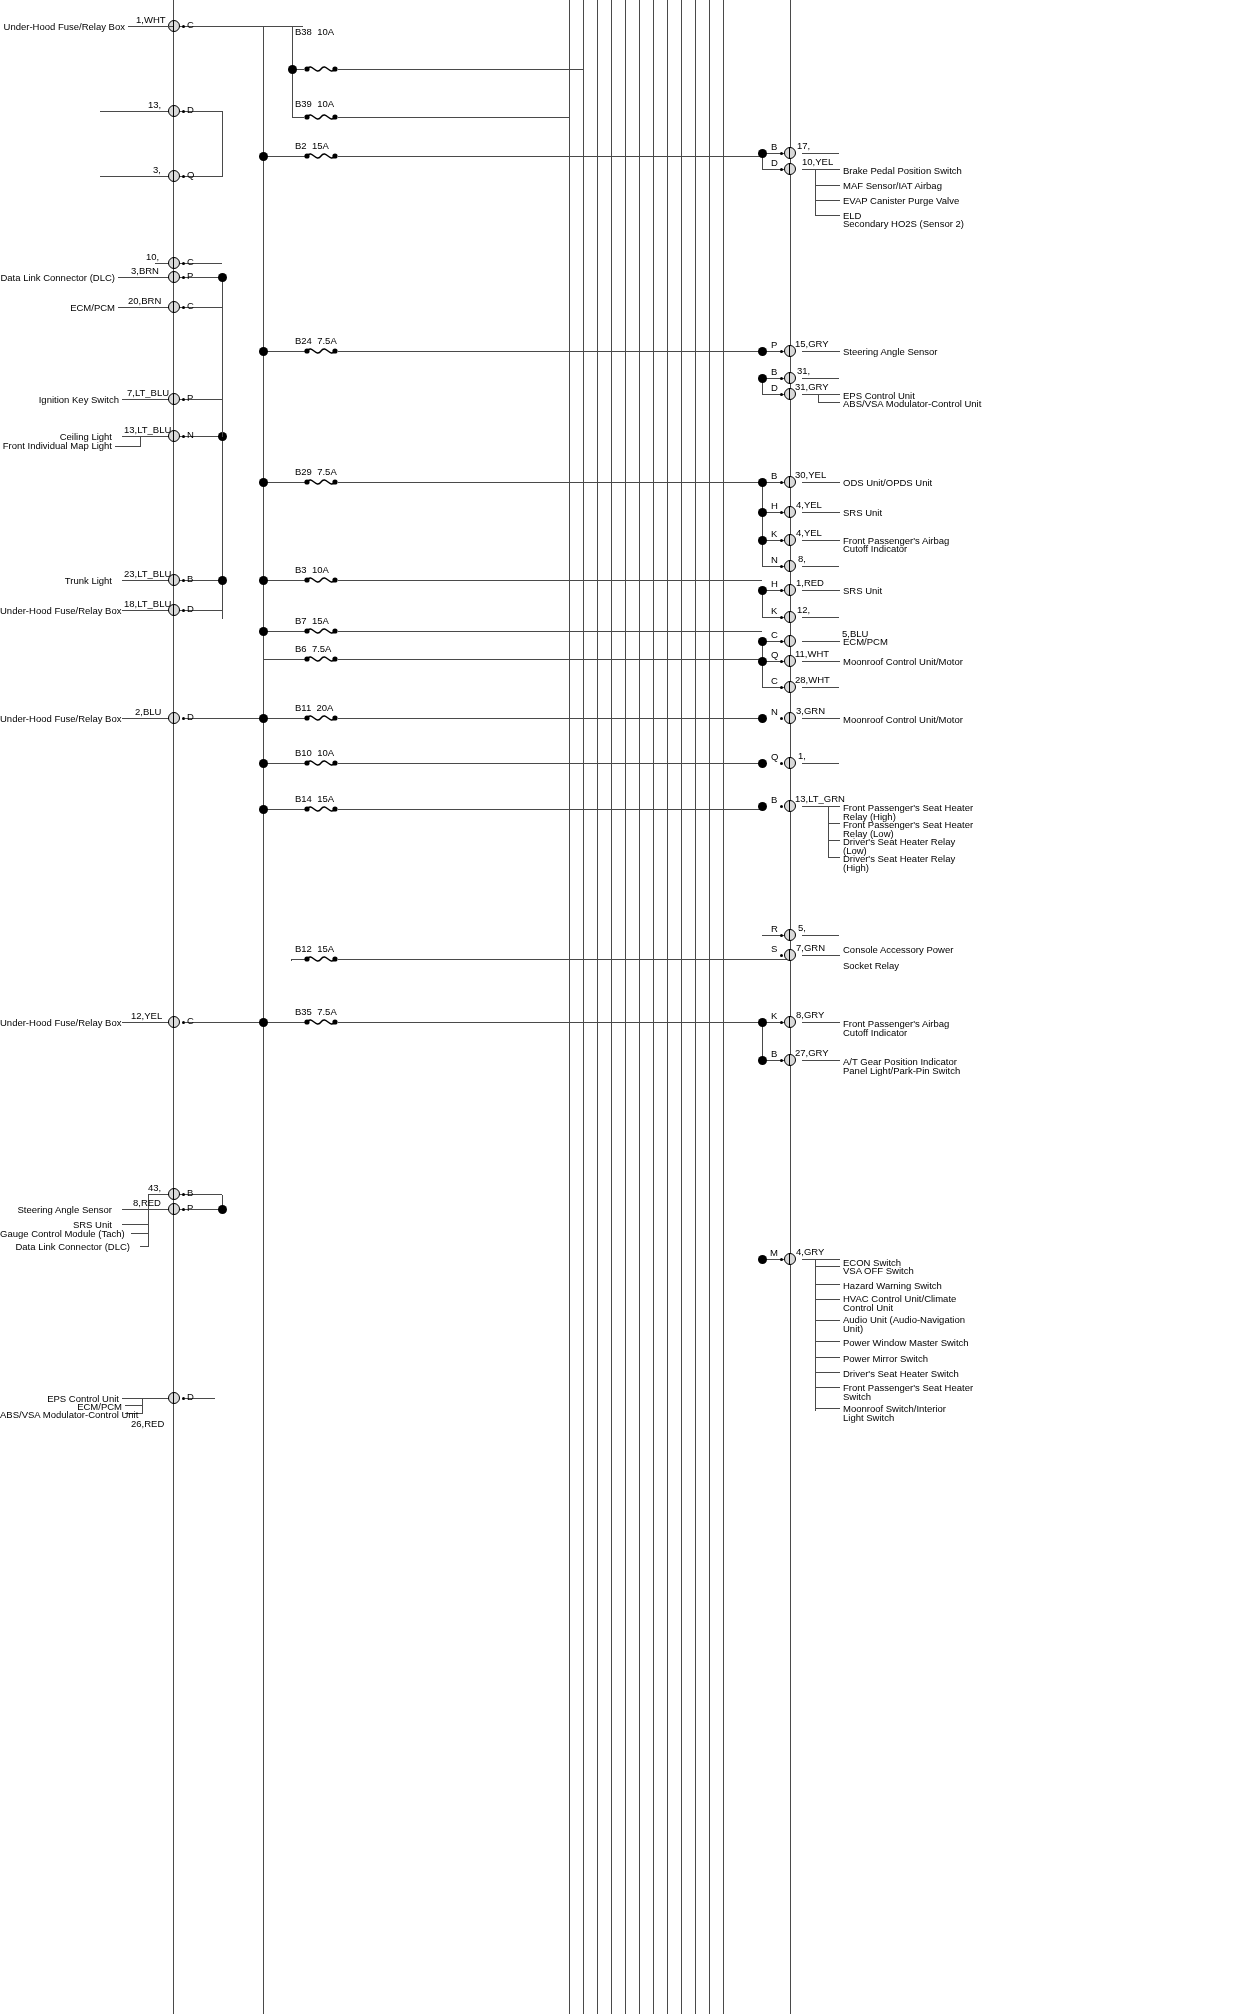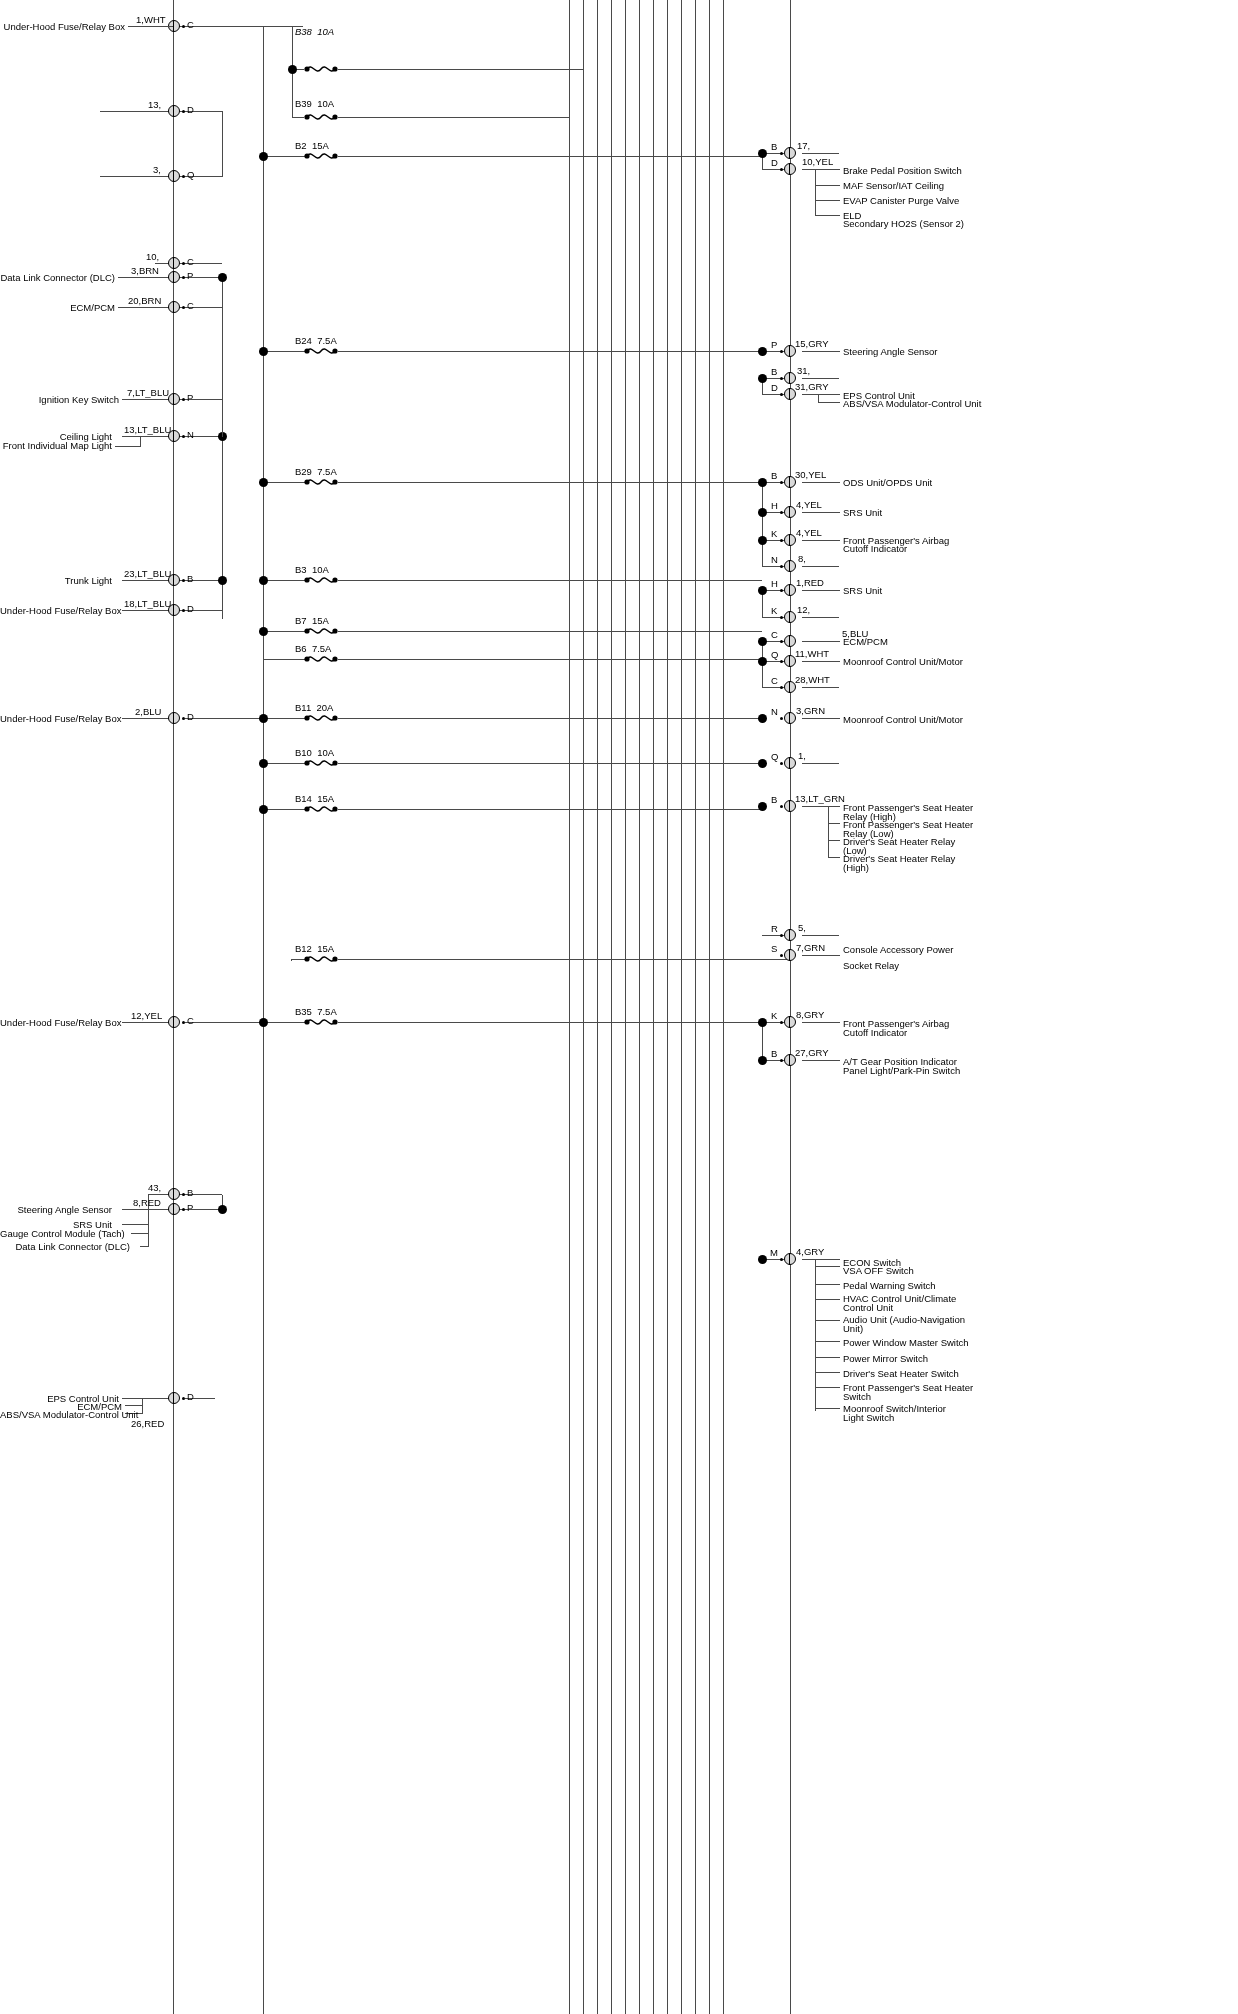--- a/index.html
+++ b/index.html
@@ -304,21 +304,21 @@
     <circle cx="3" cy="6" r="2.6" fill="#000"></circle>
       <circle cx="31" cy="6" r="2.6" fill="#000"></circle>
     <path d="M3 6 C 8 -1, 12 13, 17 6 C 22 -1, 26 13, 31 6" stroke="#000" stroke-width="1.4" fill="none"></path>
   </svg>
   <svg class="fuse" style="left:304px;top:1016px;" viewBox="0 0 34 12">
     <circle cx="3" cy="6" r="2.6" fill="#000"></circle>
       <circle cx="31" cy="6" r="2.6" fill="#000"></circle>
     <path d="M3 6 C 8 -1, 12 13, 17 6 C 22 -1, 26 13, 31 6" stroke="#000" stroke-width="1.4" fill="none"></path>
   </svg>
 
-  <span class="fuselbl" style="left:295px;top:26px;font-style:italic;"><span>B38</span>&nbsp;&nbsp;<span>10A</span></span>
+  <span class="fuselbl" style="left:295px;top:26px;"><span>B38</span>&nbsp;&nbsp;<span>10A</span></span>
   <span class="fuselbl" style="left:295px;top:98px;"><span>B39</span>&nbsp;&nbsp;<span>10A</span></span>
   <span class="fuselbl" style="left:295px;top:140px;"><span>B2</span>&nbsp;&nbsp;<span>15A</span></span>
   <span class="fuselbl" style="left:295px;top:335px;"><span>B24</span>&nbsp;&nbsp;<span>7.5A</span></span>
   <span class="fuselbl" style="left:295px;top:466px;"><span>B29</span>&nbsp;&nbsp;<span>7.5A</span></span>
   <span class="fuselbl" style="left:295px;top:564px;"><span>B3</span>&nbsp;&nbsp;<span>10A</span></span>
   <span class="fuselbl" style="left:295px;top:615px;"><span>B7</span>&nbsp;&nbsp;<span>15A</span></span>
   <span class="fuselbl" style="left:295px;top:643px;"><span>B6</span>&nbsp;&nbsp;<span>7.5A</span></span>
   <span class="fuselbl" style="left:295px;top:702px;"><span>B11</span>&nbsp;&nbsp;<span>20A</span></span>
   <span class="fuselbl" style="left:295px;top:747px;"><span>B10</span>&nbsp;&nbsp;<span>10A</span></span>
   <span class="fuselbl" style="left:295px;top:793px;"><span>B14</span>&nbsp;&nbsp;<span>15A</span></span>
@@ -522,21 +522,21 @@
   <div class="ptdot" style="left:780px;top:1059px;"></div>
   <span class="cavlbl" style="left:771px;top:1048px;">B</span>
   <span class="wirelbl" style="left:795px;top:1047px;">27,GRY</span>
 
   <div class="conn" style="left:784px;top:1253px;"></div>
   <div class="ptdot" style="left:780px;top:1258px;"></div>
   <span class="cavlbl" style="left:770px;top:1247px;">M</span>
   <span class="wirelbl" style="left:796px;top:1246px;">4,GRY</span>
 
   <span class="lbl" style="left:843px;top:165px;">Brake Pedal Position Switch</span>
-  <span class="lbl" style="left:843px;top:180px;">MAF Sensor/IAT Ceiling</span>
+  <span class="lbl" style="left:843px;top:180px;">MAF Sensor/IAT Airbag</span>
   <span class="lbl" style="left:843px;top:195px;">EVAP Canister Purge Valve</span>
   <span class="lbl" style="left:843px;top:210px;">ELD</span>
   <span class="lbl" style="left:843px;top:218px;">Secondary HO2S (Sensor 2)</span>
 
   <span class="lbl" style="left:843px;top:346px;">Steering Angle Sensor</span>
   <span class="lbl" style="left:843px;top:390px;">EPS Control Unit</span>
   <span class="lbl" style="left:843px;top:398px;">ABS/VSA Modulator-Control Unit</span>
 
   <span class="lbl" style="left:843px;top:477px;">ODS Unit/OPDS Unit</span>
   <span class="lbl" style="left:843px;top:507px;">SRS Unit</span>
@@ -559,21 +559,21 @@
   <span class="lbl" style="left:843px;top:944px;">Console Accessory Power</span>
   <span class="lbl" style="left:843px;top:960px;">Socket Relay</span>
 
   <span class="lbl" style="left:843px;top:1018px;">Front Passenger's Airbag</span>
   <span class="lbl" style="left:843px;top:1027px;">Cutoff Indicator</span>
   <span class="lbl" style="left:843px;top:1056px;">A/T Gear Position Indicator</span>
   <span class="lbl" style="left:843px;top:1065px;">Panel Light/Park-Pin Switch</span>
 
   <span class="lbl" style="left:843px;top:1257px;">ECON Switch</span>
   <span class="lbl" style="left:843px;top:1265px;">VSA OFF Switch</span>
-  <span class="lbl" style="left:843px;top:1280px;">Pedal Warning Switch</span>
+  <span class="lbl" style="left:843px;top:1280px;">Hazard Warning Switch</span>
   <span class="lbl" style="left:843px;top:1293px;">HVAC Control Unit/Climate</span>
   <span class="lbl" style="left:843px;top:1302px;">Control Unit</span>
   <span class="lbl" style="left:843px;top:1314px;">Audio Unit (Audio-Navigation</span>
   <span class="lbl" style="left:843px;top:1323px;">Unit)</span>
   <span class="lbl" style="left:843px;top:1337px;">Power Window Master Switch</span>
   <span class="lbl" style="left:843px;top:1353px;">Power Mirror Switch</span>
   <span class="lbl" style="left:843px;top:1368px;">Driver's Seat Heater Switch</span>
   <span class="lbl" style="left:843px;top:1382px;">Front Passenger's Seat Heater</span>
   <span class="lbl" style="left:843px;top:1391px;">Switch</span>
   <span class="lbl" style="left:843px;top:1403px;">Moonroof Switch/Interior</span>

